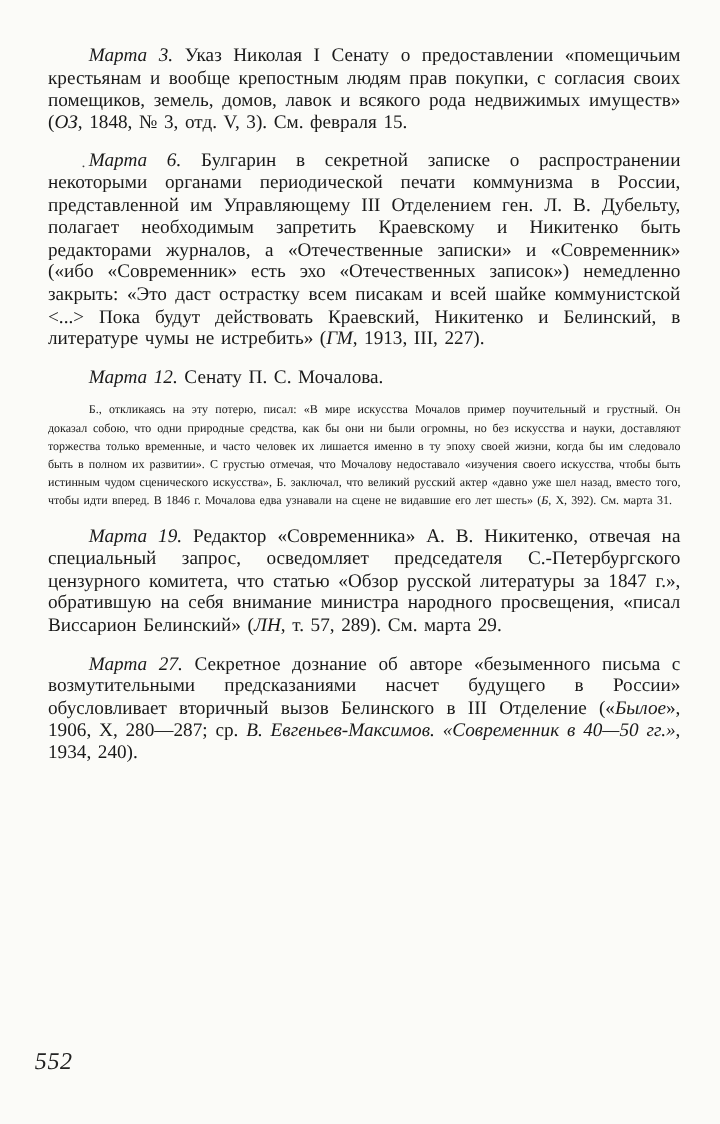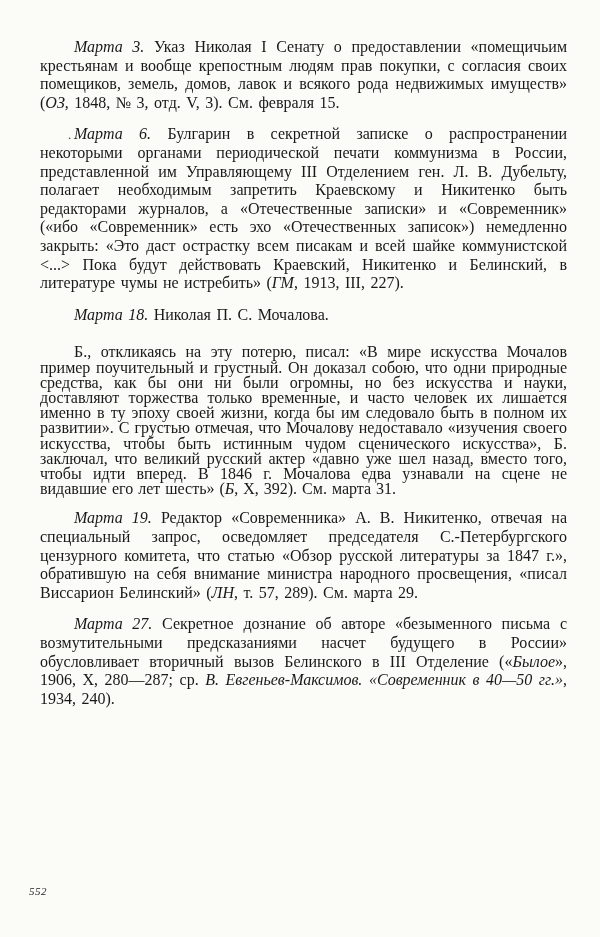--- a/index.html
+++ b/index.html
@@ -31,23 +31,23 @@
     text-indent: 34px;
     position: relative;
     word-spacing: 1.5px;
   }
   .para.normal {
     font-size: 16px;
     line-height: 18.6px;
     margin-top: 13px;
   }
   .para.small {
-    font-size: 16px;
+    font-size: 10px;
     line-height: 15.2px;
-    margin-top: 20px;
+    margin-top: 10px;
     word-spacing: 1px;
   }
   .para.first {
     margin-top: 0;
   }
   .para.tight {
     margin-top: 0;
   }
   .it {
     font-style: italic;
@@ -57,32 +57,32 @@
     left: -6px;
     top: 1px;
     font-size: 13px;
     color: #3a3a3a;
   }
   .page-number {
     position: absolute;
     left: 29px;
     bottom: 40px;
     font-style: italic;
-    font-size: 11px;
+    font-size: 20px;
     color: #222;
     letter-spacing: 0.5px;
     text-align: right;
   }
 </style>
 </head>
 <body>
 
 <div class="book-page">
   <main class="text-block">
       <p class="para normal first"><span class="it">Марта 3.</span><span> Указ Николая I Сенату о предоставлении «помещичьим крестьянам и вообще крепостным людям прав покупки, с согласия своих помещиков, земель, домов, лавок и всякого рода недвижимых имуществ» (</span><span class="it">ОЗ</span><span>, 1848, № 3, отд. V, 3). См. февраля 15.</span></p>
       <p class="para normal"><span class="margin-dot">.</span><span class="it">Марта 6.</span><span> Булгарин в секретной записке о распространении некоторыми органами периодической печати коммунизма в России, представленной им Управляющему III Отделением ген. Л. В. Дубельту, полагает необходимым запретить Краевскому и Никитенко быть редакторами журналов, а «Отечественные записки» и «Современник» («ибо «Современник» есть эхо «Отечественных записок») немедленно закрыть: «Это даст острастку всем писакам и всей шайке коммунистской &lt;...&gt; Пока будут действовать Краевский, Никитенко и Белинский, в литературе чумы не истребить» (</span><span class="it">ГМ</span><span>, 1913, III, 227).</span></p>
-      <p class="para normal"><span class="it">Марта 18.</span><span> Николая П. С. Мочалова.</span></p>
+      <p class="para normal"><span class="it">Марта 12.</span><span> Сенату П. С. Мочалова.</span></p>
       <p class="para small"><span>Б., откликаясь на эту потерю, писал: «В мире искусства Мочалов пример поучительный и грустный. Он доказал собою, что одни природные средства, как бы они ни были огромны, но без искусства и науки, доставляют торжества только временные, и часто человек их лишается именно в ту эпоху своей жизни, когда бы им следовало быть в полном их развитии». С грустью отмечая, что Мочалову недоставало «изучения своего искусства, чтобы быть истинным чудом сценического искусства», Б. заключал, что великий русский актер «давно уже шел назад, вместо того, чтобы идти вперед. В 1846 г. Мочалова едва узнавали на сцене не видавшие его лет шесть» (</span><span class="it">Б</span><span>, X, 392). См. марта 31.</span></p>
       <p class="para normal"><span class="it">Марта 19.</span><span> Редактор «Современника» А. В. Никитенко, отвечая на специальный запрос, осведомляет председателя С.-Петербургского цензурного комитета, что статью «Обзор русской литературы за 1847 г.», обратившую на себя внимание министра народного просвещения, «писал Виссарион Белинский» (</span><span class="it">ЛН</span><span>, т. 57, 289). См. марта 29.</span></p>
       <p class="para normal"><span class="it">Марта 27.</span><span> Секретное дознание об авторе «безыменного письма с возмутительными предсказаниями насчет будущего в России» обусловливает вторичный вызов Белинского в III Отделение («</span><span class="it">Былое</span><span>», 1906, X, 280—287; ср. </span><span class="it">В. Евгеньев-Максимов. «Современник в 40—50 гг.»</span><span>, 1934, 240).</span></p>
     </main>
   <div class="page-number">552</div>
 </div>
 
 </body></html>

